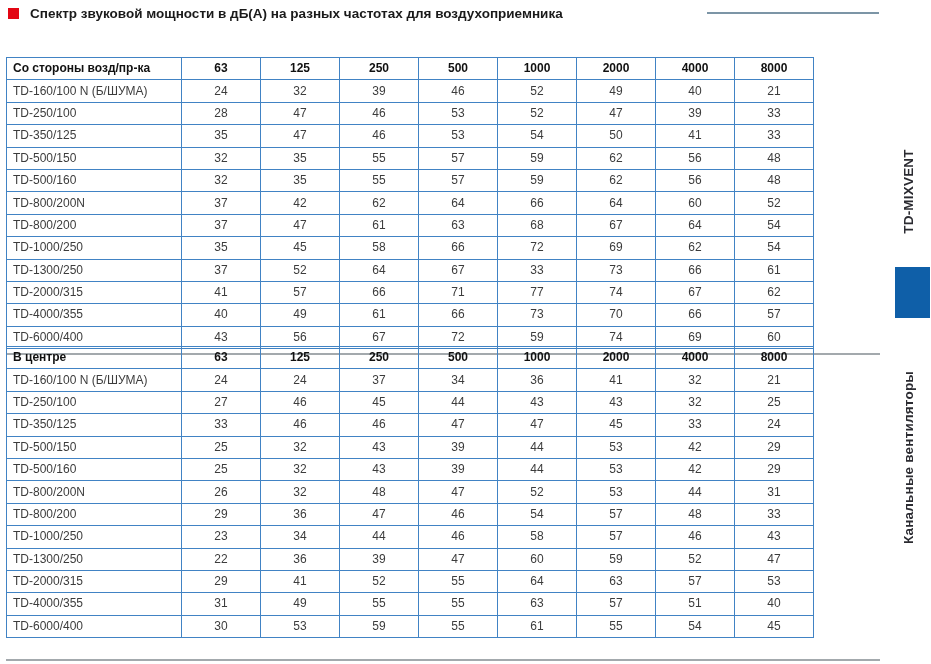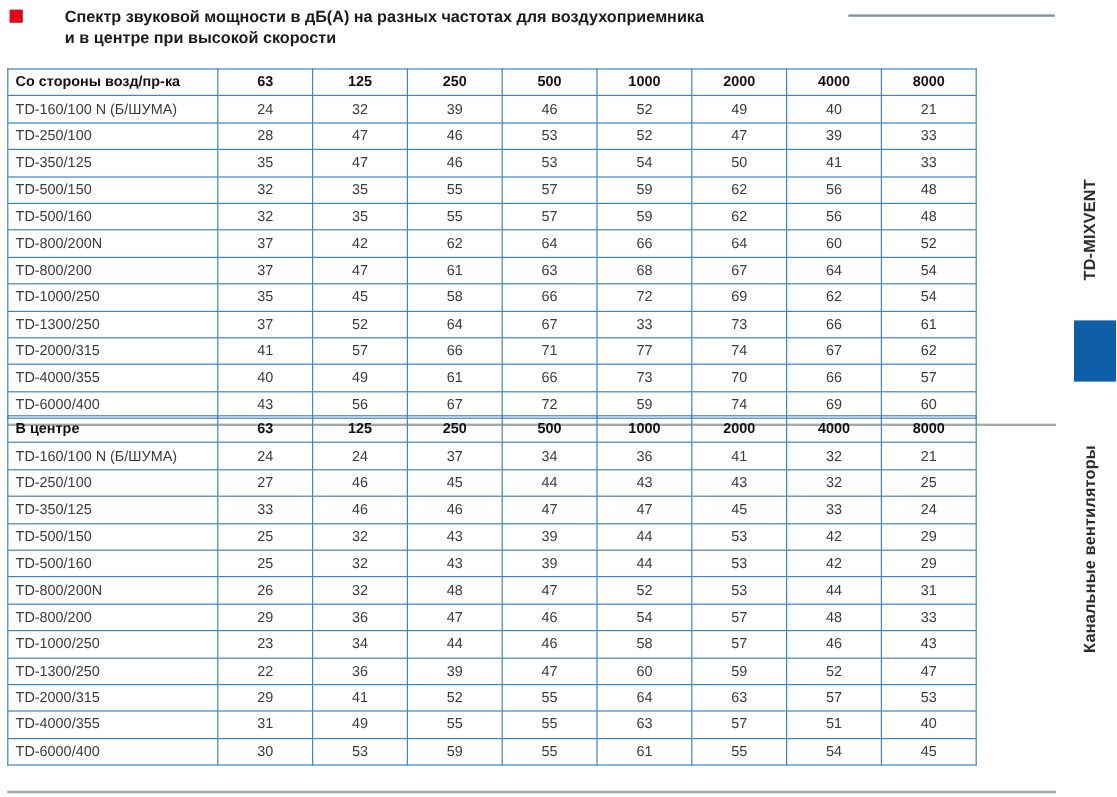--- a/index.html
+++ b/index.html
@@ -4,21 +4,21 @@
 <style>
   html,body{margin:0;padding:0;}
   body{
     width:931px;height:664px;background:#ffffff;position:relative;overflow:hidden;
     font-family:"Liberation Sans",sans-serif;
     -webkit-font-smoothing:antialiased;
   }
   .page{position:absolute;inset:0;}
 
   
-  .title-block{position:absolute;left:8px;top:5px;display:flex;align-items:flex-start;gap:24px;}
+  .title-block{position:absolute;left:8px;top:5px;display:flex;align-items:flex-start;}
   .bullet{width:11px;height:11px;background:#e30613;display:inline-block;margin-top:3px;flex:0 0 auto;}
   .title-text{margin-left:11px;font-weight:bold;font-size:13.5px;line-height:18px;color:#1a1a1a;}
   .title-rule{position:absolute;left:707px;top:12px;width:172px;height:2px;background:#7c95a6;}
 
   
   .data-table{position:absolute;left:6px;width:808px;}
   .t1{top:57px;}
   .t2{top:346px;}
   .data-table table{
     width:100%;border-collapse:collapse;table-layout:fixed;
@@ -49,21 +49,20 @@
 </style>
 </head>
 <body>
 
 <div class="page">
 
   <div class="title-block">
     <span class="bullet"></span>
     <div class="title-text">
       <div>Спектр звуковой мощности в дБ(А) на разных частотах для воздухоприемника</div>
-      <div>и в центре при высокой скорости</div>
     </div>
   </div>
   <div class="title-rule"></div>
 
   <div class="data-table t1">
       <table>
         <thead>
           <tr>
             <th class="name-col">Со стороны возд/пр-ка</th>
             <th>63</th>

